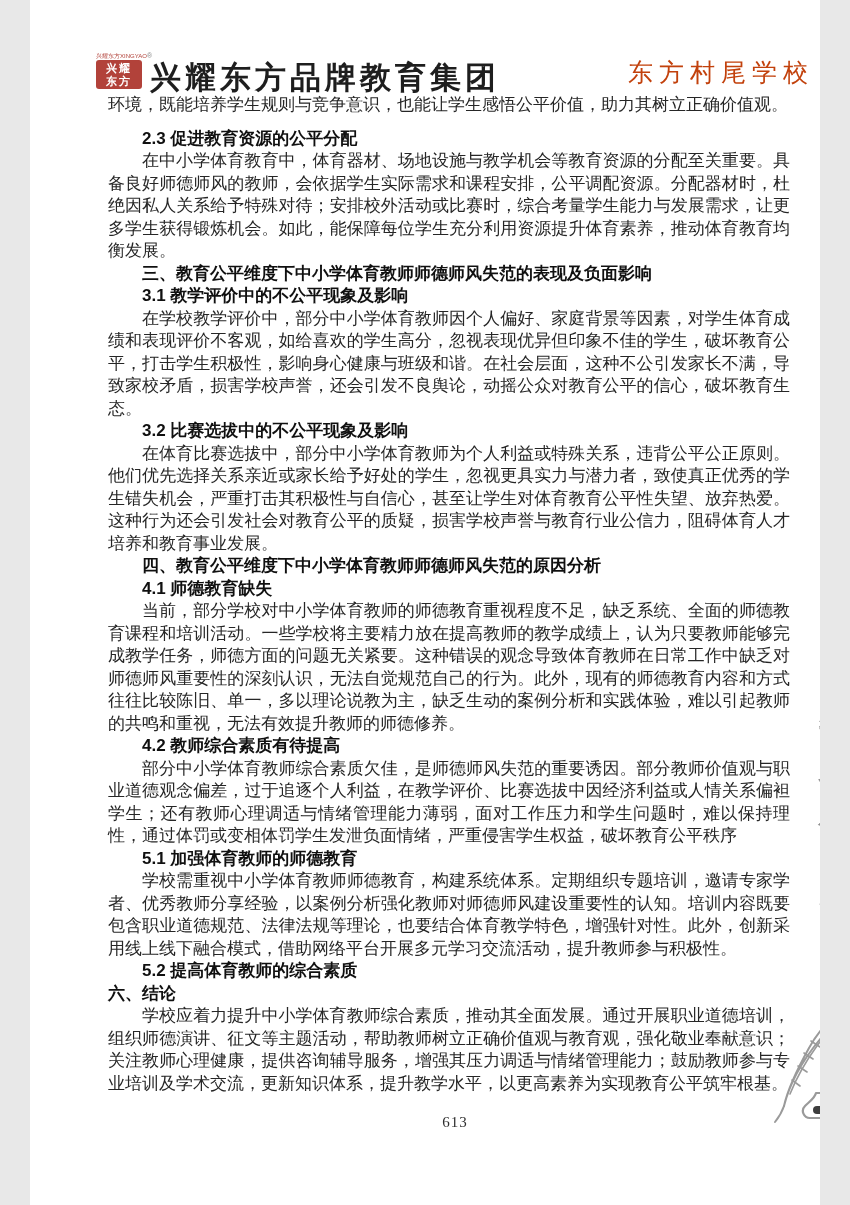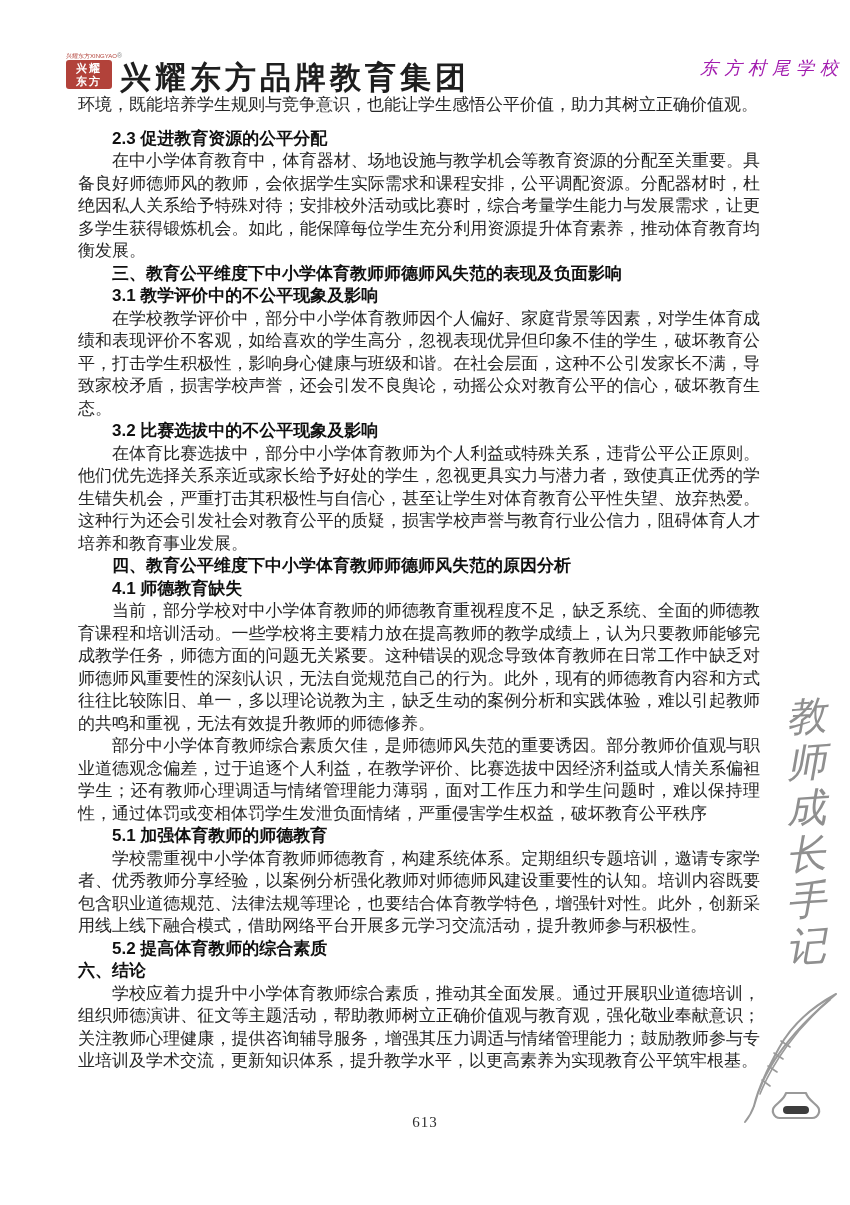--- a/index.html
+++ b/index.html
@@ -1,34 +1,34 @@
 <!DOCTYPE html>
 <html><head>
 <meta charset="utf-8">
 <style>
   * { margin:0; padding:0; box-sizing:border-box; }
   html,body { background:#e8e8e8; }
   .page {
-    position:relative; width:850px; height:1205px; background:#ffffff;
+    position:relative; width:790px; height:1205px; background:#ffffff;
     margin:0 auto; overflow:hidden;
     font-family:"Liberation Serif","DejaVu Serif",serif;
   }
   
   .hdr-logo { position:absolute; left:66px; top:52px; width:48px; height:40px; }
   .seal-top { font-size:6px; line-height:8px; color:#b2423a; white-space:nowrap;
               font-family:"Liberation Sans",sans-serif; letter-spacing:0; }
   .seal-top .reg { color:#8a8a8a; font-size:7px; }
   .seal-box { width:46px; height:29px; background:#b2423a; border-radius:3px;
               color:#fff; display:flex; flex-direction:column; justify-content:center;
               align-items:center; font-weight:bold; }
   .seal-box div { font-size:11px; line-height:13px; letter-spacing:2px; }
   .hdr-brand { position:absolute; left:120px; top:57px; font-size:31px; font-weight:bold;
                color:#1e1e1e; letter-spacing:4px; }
-  .hdr-school { position:absolute; right:6px; top:56px; font-size:18px; color:#a21caf;
-                font-style:italic; letter-spacing:6px; }
+  .hdr-school { position:absolute; right:6px; top:56px; font-size:25px; color:#c2410c;
+                letter-spacing:6px; }
   
   .body-text { position:absolute; left:78px; top:94px; width:682px;
                font-size:17px; line-height:22.5px; color:#262626; text-align:justify; }
   .blk { text-align:justify; }
   .cont { text-indent:0; }
   .para { text-indent:2em; }
   .h-sec, .h-sub { font-weight:bold; color:#101010; text-indent:2em;
                    font-family:"Liberation Sans","DejaVu Sans",sans-serif; }
   .h-flush { font-weight:bold; color:#101010; text-indent:0;
              font-family:"Liberation Sans","DejaVu Sans",sans-serif; }
@@ -65,20 +65,21 @@
     <div class="blk h-sub gap-top">2.3 促进教育资源的公平分配</div>
     <div class="blk para">在中小学体育教育中，体育器材、场地设施与教学机会等教育资源的分配至关重要。具备良好师德师风的教师，会依据学生实际需求和课程安排，公平调配资源。分配器材时，杜绝因私人关系给予特殊对待；安排校外活动或比赛时，综合考量学生能力与发展需求，让更多学生获得锻炼机会。如此，能保障每位学生充分利用资源提升体育素养，推动体育教育均衡发展。</div>
     <div class="blk h-sec">三、教育公平维度下中小学体育教师师德师风失范的表现及负面影响</div>
     <div class="blk h-sub">3.1 教学评价中的不公平现象及影响</div>
     <div class="blk para">在学校教学评价中，部分中小学体育教师因个人偏好、家庭背景等因素，对学生体育成绩和表现评价不客观，如给喜欢的学生高分，忽视表现优异但印象不佳的学生，破坏教育公平，打击学生积极性，影响身心健康与班级和谐。在社会层面，这种不公引发家长不满，导致家校矛盾，损害学校声誉，还会引发不良舆论，动摇公众对教育公平的信心，破坏教育生态。</div>
     <div class="blk h-sub">3.2 比赛选拔中的不公平现象及影响</div>
     <div class="blk para">在体育比赛选拔中，部分中小学体育教师为个人利益或特殊关系，违背公平公正原则。他们优先选择关系亲近或家长给予好处的学生，忽视更具实力与潜力者，致使真正优秀的学生错失机会，严重打击其积极性与自信心，甚至让学生对体育教育公平性失望、放弃热爱。这种行为还会引发社会对教育公平的质疑，损害学校声誉与教育行业公信力，阻碍体育人才培养和教育事业发展。</div>
     <div class="blk h-sec">四、教育公平维度下中小学体育教师师德师风失范的原因分析</div>
     <div class="blk h-sub">4.1 师德教育缺失</div>
     <div class="blk para">当前，部分学校对中小学体育教师的师德教育重视程度不足，缺乏系统、全面的师德教育课程和培训活动。一些学校将主要精力放在提高教师的教学成绩上，认为只要教师能够完成教学任务，师德方面的问题无关紧要。这种错误的观念导致体育教师在日常工作中缺乏对师德师风重要性的深刻认识，无法自觉规范自己的行为。此外，现有的师德教育内容和方式往往比较陈旧、单一，多以理论说教为主，缺乏生动的案例分析和实践体验，难以引起教师的共鸣和重视，无法有效提升教师的师德修养。</div>
+    <div class="blk h-sub">4.2 教师综合素质有待提高</div>
     <div class="blk para">部分中小学体育教师综合素质欠佳，是师德师风失范的重要诱因。部分教师价值观与职业道德观念偏差，过于追逐个人利益，在教学评价、比赛选拔中因经济利益或人情关系偏袒学生；还有教师心理调适与情绪管理能力薄弱，面对工作压力和学生问题时，难以保持理性，通过体罚或变相体罚学生发泄负面情绪，严重侵害学生权益，破坏教育公平秩序</div>
     <div class="blk h-sub">5.1 加强体育教师的师德教育</div>
     <div class="blk para">学校需重视中小学体育教师师德教育，构建系统体系。定期组织专题培训，邀请专家学者、优秀教师分享经验，以案例分析强化教师对师德师风建设重要性的认知。培训内容既要包含职业道德规范、法律法规等理论，也要结合体育教学特色，增强针对性。此外，创新采用线上线下融合模式，借助网络平台开展多元学习交流活动，提升教师参与积极性。</div>
     <div class="blk h-sub">5.2 提高体育教师的综合素质</div>
     <div class="blk h-flush">六、结论</div>
     <div class="blk para">学校应着力提升中小学体育教师综合素质，推动其全面发展。通过开展职业道德培训，组织师德演讲、征文等主题活动，帮助教师树立正确价值观与教育观，强化敬业奉献意识；关注教师心理健康，提供咨询辅导服务，增强其压力调适与情绪管理能力；鼓励教师参与专业培训及学术交流，更新知识体系，提升教学水平，以更高素养为实现教育公平筑牢根基。</div>
   </div>
 
   <div class="wm-vertical">
     <div class="ch">教</div>

